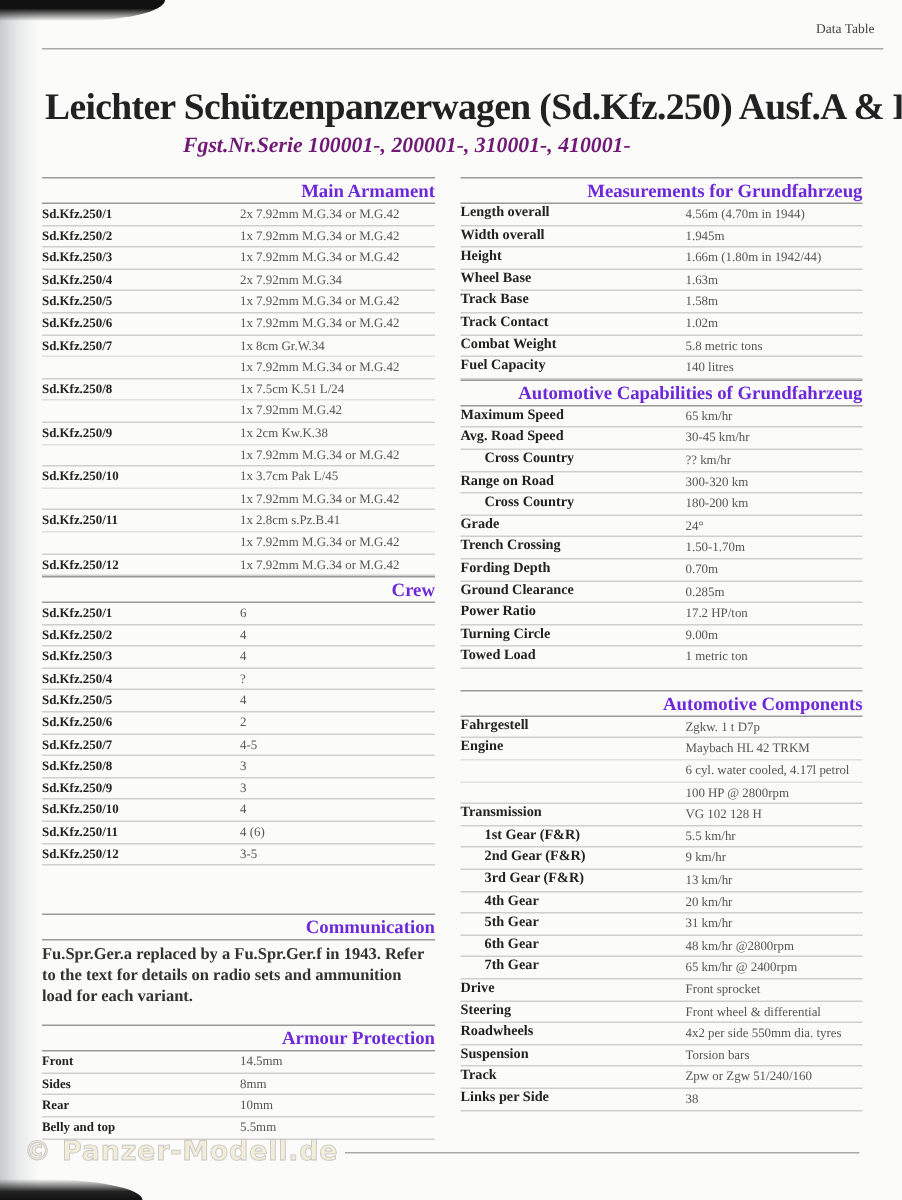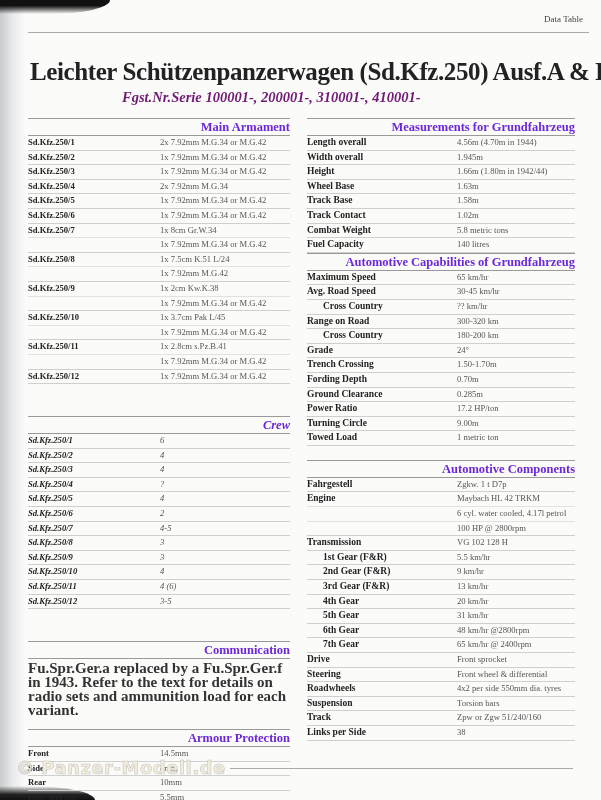--- a/index.html
+++ b/index.html
@@ -15,21 +15,21 @@
   .col-left{left:28px;width:262px;}
   .col-right{left:307px;width:268px;}
   .section{margin:0;}
   .sec-head{border-top:1.5px solid #999;border-bottom:1px solid #999;text-align:right;font-weight:bold;font-size:12.5px;line-height:16px;color:#6d28d9;}
   .row{display:flex;border-bottom:1px solid #cfcfcf;font-size:8.6px;line-height:13.6px;}
   .row .k{width:132px;font-weight:bold;color:#222;flex-shrink:0;}
   .col-right .row .k{width:150px;font-size:9.5px;}
   .row .k.indent{padding-left:16px;width:134px;}
   .row .v{color:#555;white-space:nowrap;}
   .row.cont{border-bottom:1px solid #e2e2e2;}
-  .note{font-size:15px;font-weight:bold;line-height:14px;color:#333;padding:2px 0 4px 0;}
+  .note{font-size:11px;font-weight:bold;line-height:14px;color:#333;padding:2px 0 4px 0;}
   .watermark{position:absolute;left:16px;top:757px;font-family:"DejaVu Sans","Liberation Sans",sans-serif;font-weight:bold;font-size:18px;color:#f3ecd8;-webkit-text-stroke:0.6px #c7c7c7;letter-spacing:0.5px;}
   .foot-rule{position:absolute;left:230px;right:28px;top:768px;border-top:1px solid #aaa;}
 </style>
 </head>
 <body>
 
 <div class="page-shadow-left"></div>
 <div class="page-shadow-top"></div>
 <div class="page-shadow-bottom"></div>
 
@@ -107,21 +107,21 @@
           <div class="k"></div>
           <div class="v">1x 7.92mm M.G.34 or M.G.42</div>
         </div>
         <div class="row">
           <div class="k">Sd.Kfz.250/12</div>
           <div class="v">1x 7.92mm M.G.34 or M.G.42</div>
         </div>
       </div>
   </div>
 
-  <div class="section" style="margin-top:32px;font-style:italic;">
+  <div class="section" style="margin-top:0;">
     <div class="sec-head">Crew</div>
     <div id="crew-rows">
         <div class="row">
           <div class="k">Sd.Kfz.250/1</div>
           <div class="v">6</div>
         </div>
         <div class="row">
           <div class="k">Sd.Kfz.250/2</div>
           <div class="v">4</div>
         </div>

